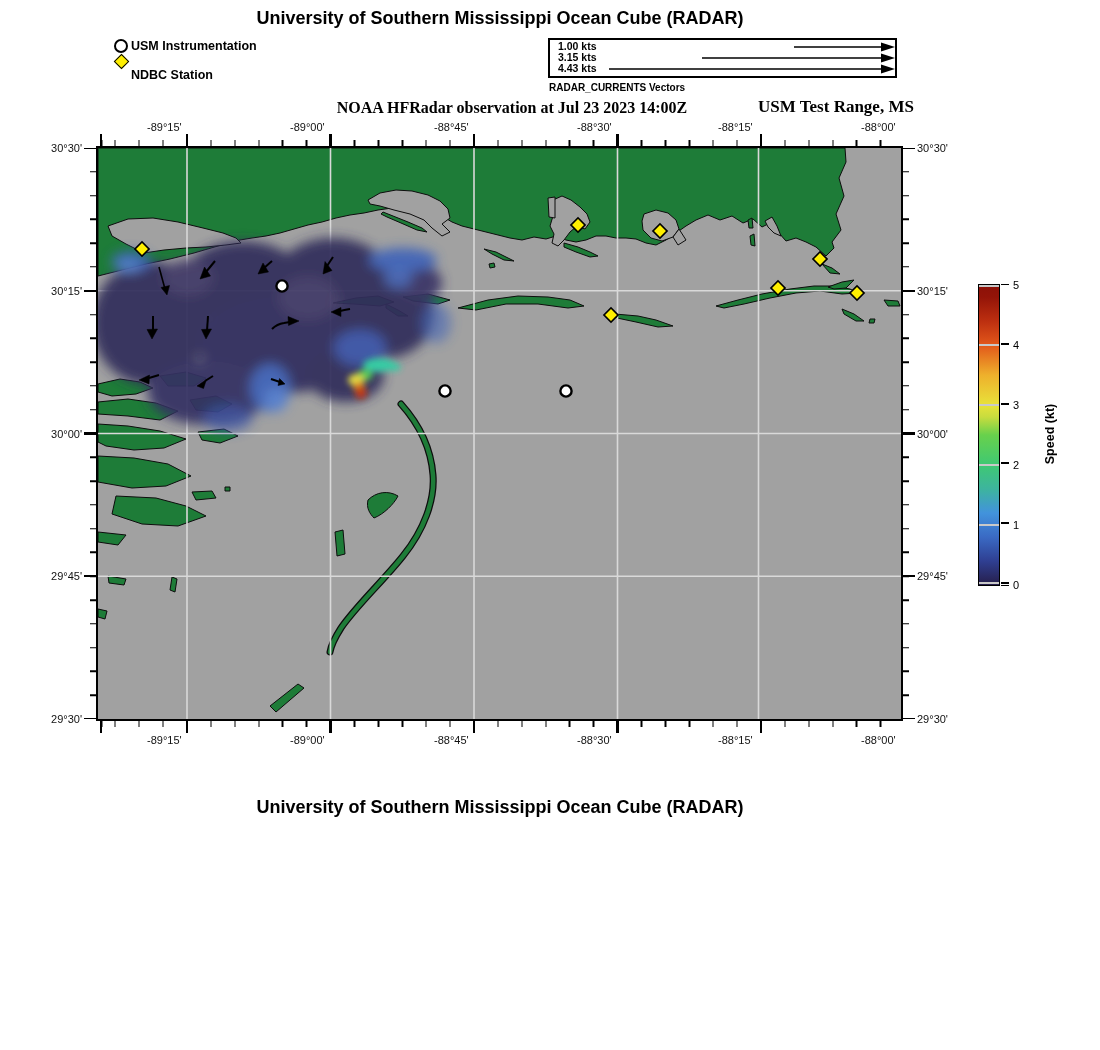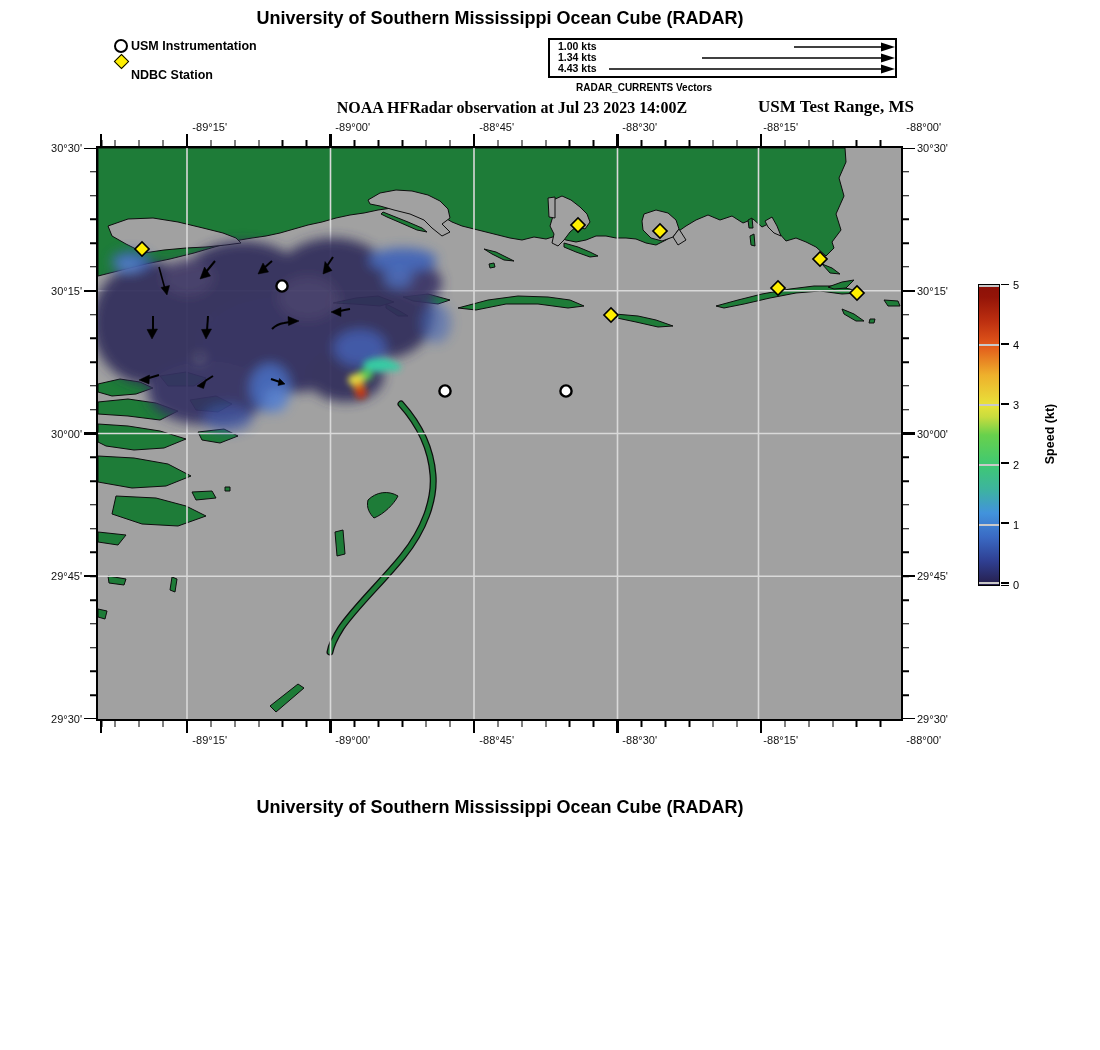--- a/index.html
+++ b/index.html
@@ -10,21 +10,21 @@
   .leg-lbl{font-weight:bold;font-size:12.5px;line-height:14px;}
   .leg-circle{width:10px;height:10px;border:2px solid #000;border-radius:50%;background:#fff;}
   .leg-diamond{width:9px;height:9px;border:1.6px solid #000;background:#ffef00;transform:rotate(45deg);}
   .vbox{border:2px solid #000;background:#fff;}
   .vrow{font-weight:bold;font-size:10.5px;line-height:11px;}
   .vcap{font-weight:bold;font-size:10px;}
   .serif-sub{font-family:"Liberation Serif",serif;font-weight:bold;font-size:16px;text-align:center;}
   .serif-range{font-family:"Liberation Serif",serif;font-weight:bold;font-size:17px;text-align:center;}
   .mapframe{border:2.5px solid #000;background:#a1a1a1;overflow:hidden;}
   .ticklbl{font-size:11px;color:#111;line-height:14px;}
-  .tl-c{text-align:right;} .tl-r{text-align:right;} .tl-l{text-align:left;}
+  .tl-c{text-align:left;} .tl-r{text-align:right;} .tl-l{text-align:left;}
   .ticks{pointer-events:none;}
   .cbar{border:1.5px solid #000;
     background:linear-gradient(to top,#261e4a 0%,#2f3f92 8%,#3a6ac4 16%,#4293dc 24%,
       #3db49e 32%,#3fc873 40%,#68d14c 50%,#c8dc3e 56%,#e8e23a 60%,#eeb02c 70%,
       #e2571a 80%,#bc2f10 88%,#941408 96%,#8c1108 100%);}
   .cbar-sep{position:absolute;left:0;width:100%;height:2px;background:#c9c9c9;}
   .cbar-lbl{font-size:11px;line-height:14px;}
   .cbar-title{font-weight:bold;font-size:12.5px;white-space:nowrap;
     transform:translate(-50%,-50%) rotate(-90deg);}
   .btm-ttl{font-weight:bold;font-size:18px;text-align:center;}
@@ -36,32 +36,32 @@
 
   <div class="abs ttl" style="left:0;top:8px;width:1000px;">University of Southern Mississippi Ocean Cube (RADAR)</div>
 
   <div class="abs leg-circle" style="left:114px;top:39px;"></div>
   <div class="abs leg-lbl" style="left:131px;top:39px;">USM Instrumentation</div>
   <div class="abs leg-diamond" style="left:116px;top:56px;"></div>
   <div class="abs leg-lbl" style="left:131px;top:68px;">NDBC Station</div>
 
   <div class="abs vbox" style="left:548px;top:38px;width:345px;height:36px;">
     <div class="abs vrow" style="left:8px;top:1px;">1.00 kts</div>
-    <div class="abs vrow" style="left:8px;top:12px;">1.34 kts</div>
+    <div class="abs vrow" style="left:8px;top:12px;">3.15 kts</div>
     <div class="abs vrow" style="left:8px;top:23px;">4.43 kts</div>
     <svg class="abs" style="left:0;top:0;" width="345" height="36">
       <line x1="244" y1="7" x2="333" y2="7" stroke="#000" stroke-width="1.4"></line>
       <polygon points="331,2.5 345,7 331,11.5" fill="#000"></polygon>
       <line x1="152" y1="18" x2="333" y2="18" stroke="#000" stroke-width="1.4"></line>
       <polygon points="331,13.5 345,18 331,22.5" fill="#000"></polygon>
       <line x1="59" y1="29" x2="333" y2="29" stroke="#000" stroke-width="1.4"></line>
       <polygon points="331,24.5 345,29 331,33.5" fill="#000"></polygon>
     </svg>
   </div>
-  <div class="abs vcap" style="left:576px;top:82px;width:345px;">RADAR_CURRENTS Vectors</div>
+  <div class="abs vcap" style="left:549px;top:82px;width:345px;">RADAR_CURRENTS Vectors</div>
 
   <div class="abs serif-sub" style="left:12px;top:99px;width:1000px;">NOAA HFRadar observation at Jul 23 2023 14:00Z</div>
   <div class="abs serif-range" style="left:716px;top:97px;width:240px;">USM Test Range, MS</div>
 
   <div class="abs mapframe" style="left:95.5px;top:145.5px;width:803px;height:571px;">
     <svg width="803" height="571" viewBox="0 0 803 571">
       <defs>
         <filter id="blurBig" x="-40%" y="-40%" width="180%" height="180%">
           <feGaussianBlur stdDeviation="6"></feGaussianBlur>
         </filter>

